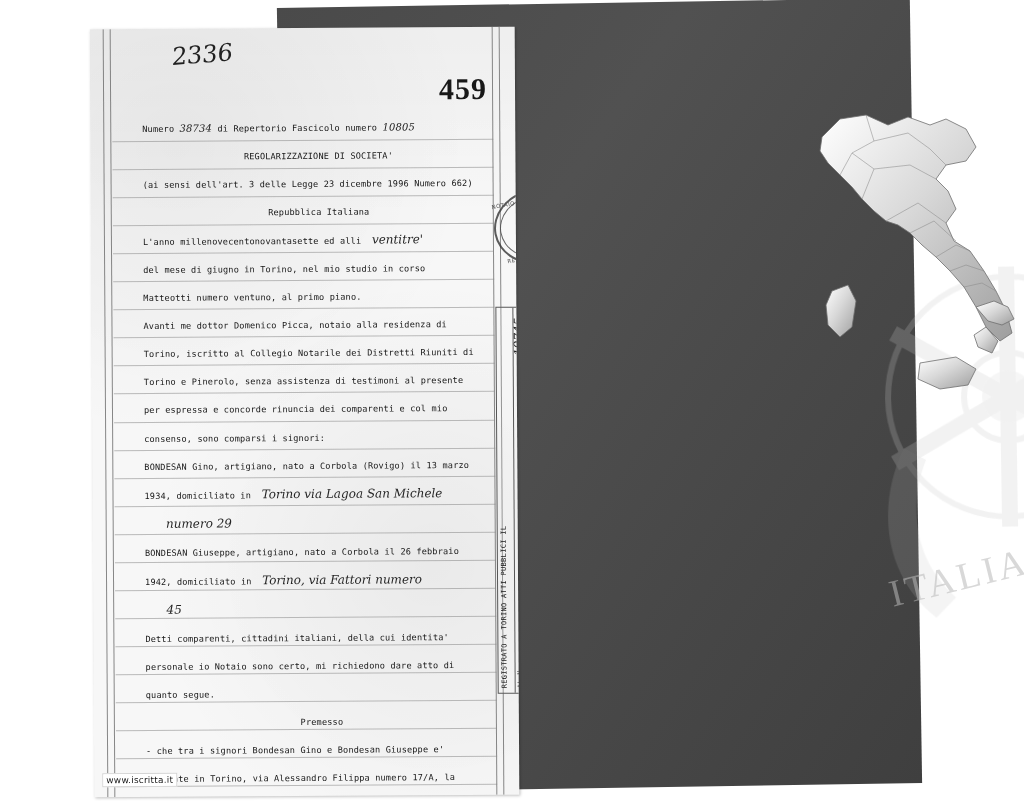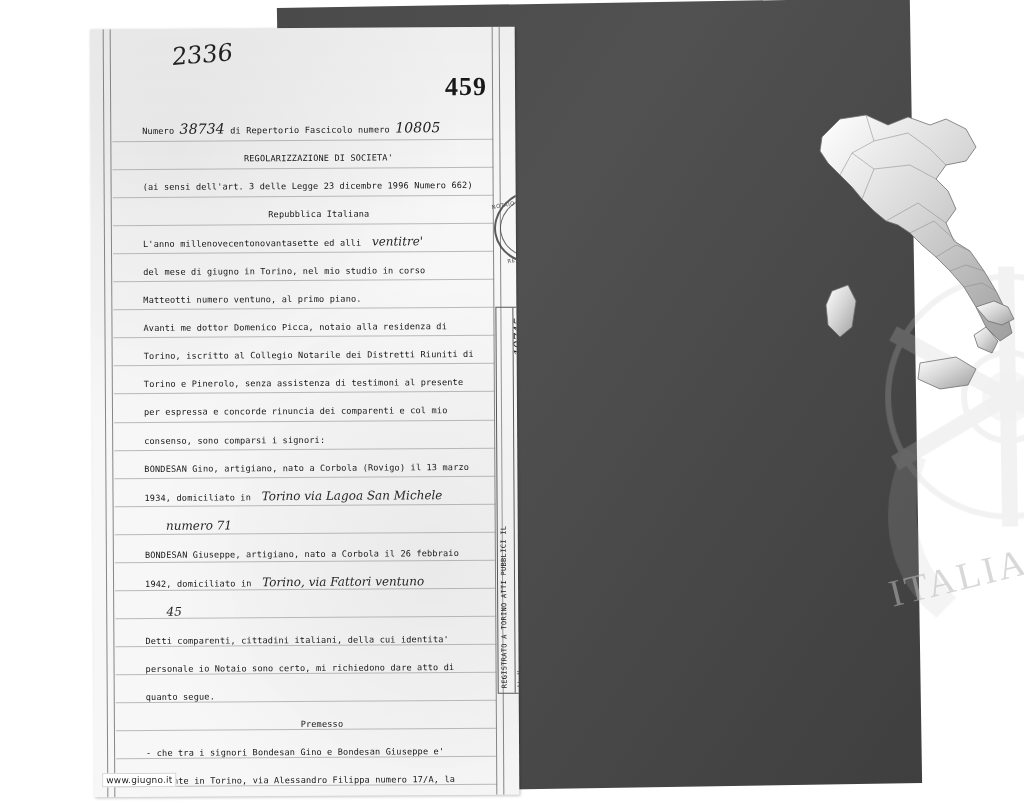--- a/index.html
+++ b/index.html
@@ -107,21 +107,21 @@
     background: #888;
     opacity: .55;
   }
 
   
   #page-number {
     position: absolute;
     right: 28px;
     top: 45px;
     font-family: "Liberation Serif", serif;
-    font-size: 26px;
+    font-size: 30px;
     font-weight: bold;
     color: #1d1d1d;
     letter-spacing: 1px;
   }
   
   #handwritten-top {
     position: absolute;
     left: 82px;
     top: 12px;
     font-family: "DejaVu Serif", serif;
@@ -146,21 +146,21 @@
   #typed-body .center { text-align: center; }
   .hand {
     font-family: "DejaVu Serif", serif;
     font-size: 12px;
     font-style: italic;
     color: #262a30;
     letter-spacing: 0;
   }
   .hand-lg {
     font-family: "DejaVu Serif", serif;
-    font-size: 14px;
+    font-size: 10px;
     font-style: italic;
     color: #23262b;
   }
 
   
   #round-stamp {
     position: absolute;
     left: 403px;
     top: 163px;
     width: 84px;
@@ -372,23 +372,23 @@
       <div class="ln">L'anno&nbsp;millenovecentonovantasette&nbsp;ed&nbsp;alli&nbsp;&nbsp;<span class="hand">ventitre'</span></div>
       <div class="ln">del&nbsp;mese&nbsp;di&nbsp;giugno&nbsp;in&nbsp;Torino,&nbsp;nel&nbsp;mio&nbsp;studio&nbsp;in&nbsp;corso</div>
       <div class="ln">Matteotti&nbsp;numero&nbsp;ventuno,&nbsp;al&nbsp;primo&nbsp;piano.</div>
       <div class="ln">Avanti&nbsp;me&nbsp;dottor&nbsp;Domenico&nbsp;Picca,&nbsp;notaio&nbsp;alla&nbsp;residenza&nbsp;di</div>
       <div class="ln">Torino,&nbsp;iscritto&nbsp;al&nbsp;Collegio&nbsp;Notarile&nbsp;dei&nbsp;Distretti&nbsp;Riuniti&nbsp;di</div>
       <div class="ln">Torino&nbsp;e&nbsp;Pinerolo,&nbsp;senza&nbsp;assistenza&nbsp;di&nbsp;testimoni&nbsp;al&nbsp;presente</div>
       <div class="ln">per&nbsp;espressa&nbsp;e&nbsp;concorde&nbsp;rinuncia&nbsp;dei&nbsp;comparenti&nbsp;e&nbsp;col&nbsp;mio</div>
       <div class="ln">consenso,&nbsp;sono&nbsp;comparsi&nbsp;i&nbsp;signori:</div>
       <div class="ln">BONDESAN&nbsp;Gino,&nbsp;artigiano,&nbsp;nato&nbsp;a&nbsp;Corbola&nbsp;(Rovigo)&nbsp;il&nbsp;13&nbsp;marzo</div>
       <div class="ln">1934,&nbsp;domiciliato&nbsp;in&nbsp;&nbsp;<span class="hand">Torino via Lagoa San Michele</span></div>
-      <div class="ln">&nbsp;&nbsp;&nbsp;&nbsp;<span class="hand">numero 71</span></div>
+      <div class="ln">&nbsp;&nbsp;&nbsp;&nbsp;<span class="hand">numero 29</span></div>
       <div class="ln">BONDESAN&nbsp;Giuseppe,&nbsp;artigiano,&nbsp;nato&nbsp;a&nbsp;Corbola&nbsp;il&nbsp;26&nbsp;febbraio</div>
-      <div class="ln">1942,&nbsp;domiciliato&nbsp;in&nbsp;&nbsp;<span class="hand">Torino, via Fattori ventuno</span></div>
+      <div class="ln">1942,&nbsp;domiciliato&nbsp;in&nbsp;&nbsp;<span class="hand">Torino, via Fattori numero</span></div>
       <div class="ln">&nbsp;&nbsp;&nbsp;&nbsp;<span class="hand">45</span></div>
       <div class="ln">Detti&nbsp;comparenti,&nbsp;cittadini&nbsp;italiani,&nbsp;della&nbsp;cui&nbsp;identita'</div>
       <div class="ln">personale&nbsp;io&nbsp;Notaio&nbsp;sono&nbsp;certo,&nbsp;mi&nbsp;richiedono&nbsp;dare&nbsp;atto&nbsp;di</div>
       <div class="ln">quanto&nbsp;segue.</div>
       <div class="ln center">Premesso</div>
       <div class="ln">-&nbsp;che&nbsp;tra&nbsp;i&nbsp;signori&nbsp;Bondesan&nbsp;Gino&nbsp;e&nbsp;Bondesan&nbsp;Giuseppe&nbsp;e'</div>
       <div class="ln">corrente&nbsp;in&nbsp;Torino,&nbsp;via&nbsp;Alessandro&nbsp;Filippa&nbsp;numero&nbsp;17/A,&nbsp;la</div>
       <div class="ln">societa'&nbsp;con&nbsp;la&nbsp;denominazione:&nbsp;"F.LLI&nbsp;BONDESAN",&nbsp;iscritta&nbsp;alla</div>
     </div>
 
@@ -404,14 +404,14 @@
   <div id="registration-box">
       <div class="cell" style="left: 0%; width: 16%;">
         <div class="vtext" style="position: absolute; left: 2px; bottom: 4px;">REGISTRATO A TORINO ATTI PUBBLICI IL</div>
       </div>
       <div class="cell" style="left: 16%; width: 16%;">
         <div class="vtext" style="position: absolute; left: 2px; bottom: 4px;">AL N.</div>
         <div class="vhand" style="position: absolute; right: 2px; top: 10px;">19745</div>
       </div>
     </div>
 
-  <div id="site-watermark">www.giugno.it</div>
+  <div id="site-watermark">www.iscritta.it</div>
 </div>
 
 </body></html>

